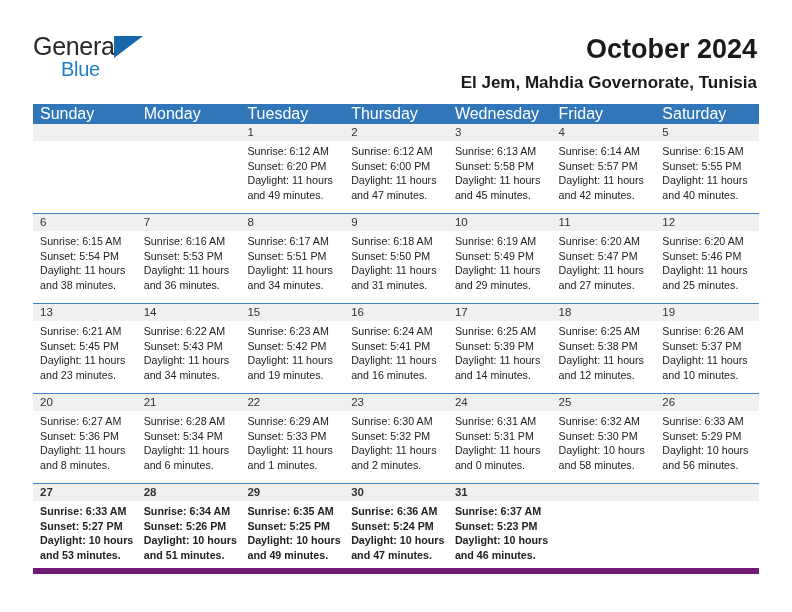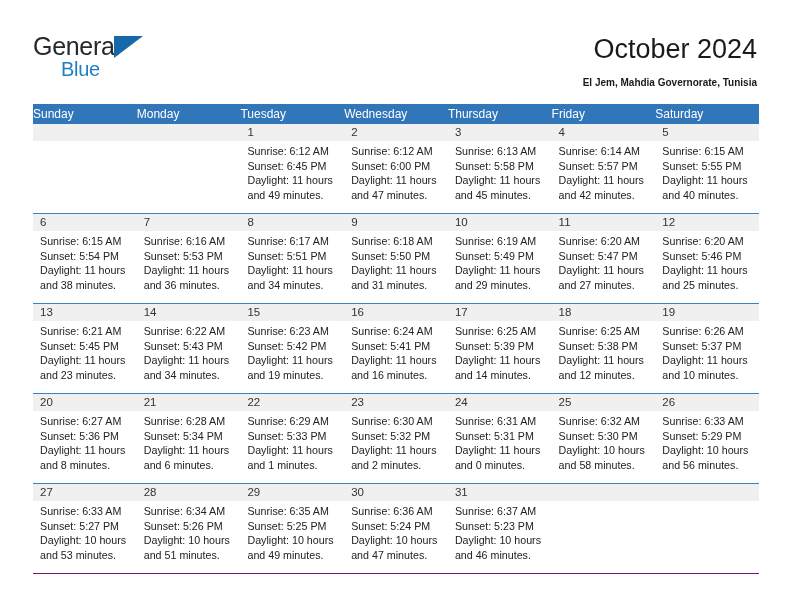--- a/index.html
+++ b/index.html
@@ -67,28 +67,28 @@
   }
 
   .title-block {
     position: absolute;
     right: 35px;
     top: 33px;
     text-align: right;
   }
   .cal-title {
     font-size: 27px;
-    font-weight: 400;
+    font-weight: 700;
     color: #1a1a1a;
     line-height: 32px;
     white-space: nowrap;
   }
   .cal-subtitle {
     margin-top: 9px;
-    font-size: 10px;
+    font-size: 17px;
     font-weight: 700;
     color: #1a1a1a;
     line-height: 18px;
     white-space: nowrap;
   }
 
   
   .calendar {
     position: absolute;
     left: 33px;
@@ -97,36 +97,37 @@
   }
   .dow-row {
     display: flex;
     width: 100%;
     background: #3076b8;
     height: 20px;
   }
   .dow {
     flex: 1 1 0;
     color: #ffffff;
-    font-size: 12px;
+    font-size: 16px;
     line-height: 20px;
-    padding-left: 0;
+    padding-left: 7px;
     box-sizing: border-box;
     white-space: nowrap;
     overflow: hidden;
   }
   .week {
     display: flex;
     width: 100%;
     height: 90px;
     border-bottom: 1px solid #3d82c0;
     box-sizing: border-box;
   }
   .week:last-child {
-    border-bottom: 1px solid #701a75;
+    border-bottom: 6px solid #701a75;
+    font-weight: bold;
   }
   .cell {
     flex: 1 1 0;
     box-sizing: border-box;
     position: relative;
     overflow: hidden;
     background: #ffffff;
   }
   .cell .daynum-strip {
     height: 17px;
@@ -170,22 +171,22 @@
       <div class="cal-subtitle">El Jem, Mahdia Governorate, Tunisia</div>
     </div>
 
   </div>
 
   <div class="calendar">
     <div class="dow-row" id="dow-row">
         <div class="dow">Sunday</div>
         <div class="dow">Monday</div>
         <div class="dow">Tuesday</div>
+        <div class="dow">Thursday</div>
         <div class="dow">Wednesday</div>
-        <div class="dow">Thursday</div>
         <div class="dow">Friday</div>
         <div class="dow">Saturday</div>
       </div>
     <div id="weeks-container">
         <div class="week">
           <div class="cell empty">
             <div class="daynum-strip">
               <div class="daynum"></div>
             </div>
             <div class="cell-body"></div>
@@ -195,21 +196,21 @@
               <div class="daynum"></div>
             </div>
             <div class="cell-body"></div>
           </div>
           <div class="cell">
             <div class="daynum-strip">
               <div class="daynum">1</div>
             </div>
             <div class="cell-body">
               <div class="cell-line">Sunrise: 6:12 AM</div>
-              <div class="cell-line">Sunset: 6:45 PM</div>
+              <div class="cell-line">Sunset: 6:20 PM</div>
               <div class="cell-line">Daylight: 11 hours</div>
               <div class="cell-line">and 49 minutes.</div>
             </div>
           </div>
           <div class="cell">
             <div class="daynum-strip">
               <div class="daynum">2</div>
             </div>
             <div class="cell-body">
               <div class="cell-line">Sunrise: 6:12 AM</div>

